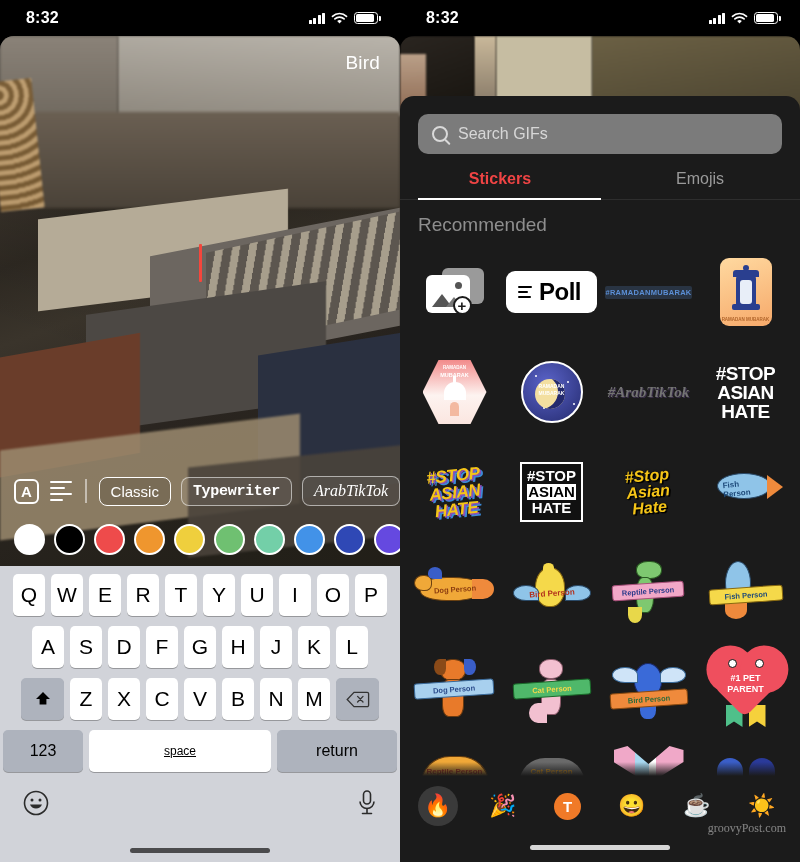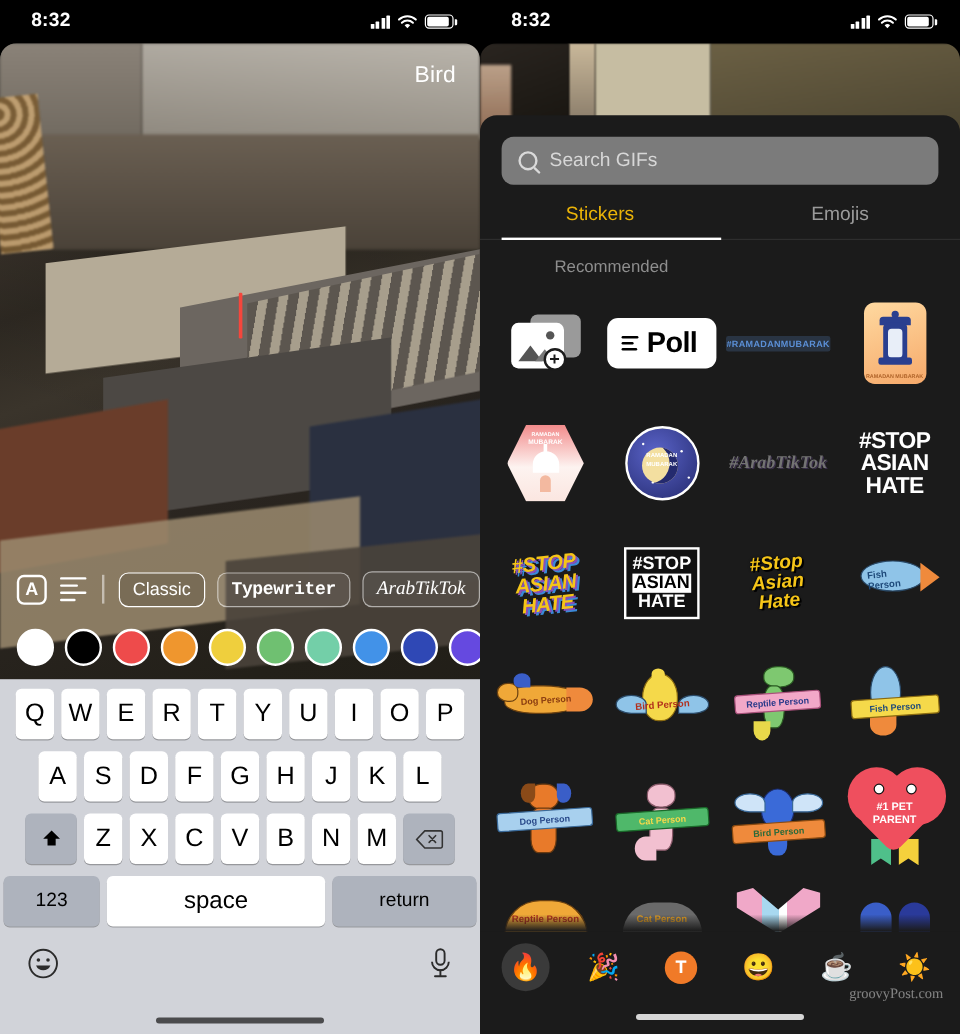--- a/index.html
+++ b/index.html
@@ -96,21 +96,21 @@
   
   .kb { position: absolute; left: 0; right: 0; bottom: 0; height: 296px; background: #d1d3d9; z-index: 20; padding-top: 8px; }
   .kb-row { display: flex; justify-content: center; gap: 6px; margin-bottom: 10px; }
   .key {
     background: #fff; border-radius: 5px; height: 42px; width: 32px;
     display: flex; align-items: center; justify-content: center;
     font-size: 21px; color: #000; box-shadow: 0 1px 0 rgba(0,0,0,.28); cursor: pointer;
   }
   .key.wide { width: 43px; background: #aeb3bd; }
   .key.num { width: 80px; background: #aeb3bd; font-size: 16px; }
-  .key.space { width: 182px; font-size: 20px; }
+  .key.space { width: 182px; font-size: 12px; text-decoration: underline; }
   .key.ret { width: 120px; background: #aeb3bd; font-size: 16px; }
   .kb-bottom { display: flex; align-items: center; justify-content: space-between; padding: 6px 22px 0; }
   .home-bar { position: absolute; bottom: 9px; left: 50%; transform: translateX(-50%); width: 140px; height: 5px; background: #4b4b4d; border-radius: 3px; }
 
   
   .bg-photo { position: absolute; top: 36px; left: 0; right: 0; height: 80px; border-radius: 14px 14px 0 0; overflow: hidden; }
   .bg-photo .b1 { position:absolute; left:0; top:0; width:74px; height:80px; background:linear-gradient(160deg,#2a2520,#17140f); filter:blur(1px);}
   .bg-photo .b2 { position:absolute; left:74px; top:0; width:22px; height:80px; background:linear-gradient(180deg,#c9b89a,#7d7060); filter:blur(1px);}
   .bg-photo .b3 { position:absolute; left:96px; top:0; width:96px; height:80px; background:#c6bda2; filter:blur(.8px);}
   .bg-photo .b4 { position:absolute; left:192px; top:0; width:210px; height:80px; background:linear-gradient(170deg,#6b6044,#4b4430); filter:blur(1px);}
@@ -123,25 +123,25 @@
   .search-box {
     margin: 18px 18px 0; height: 40px; background: #7b7b7b; border-radius: 10px;
     display: flex; align-items: center; gap: 10px; padding: 0 14px; cursor: text;
   }
   .search-box .mag { width: 16px; height: 16px; border: 2px solid #d9d9d9; border-radius: 50%; position: relative; flex: none; }
   .search-box .mag::after { content:""; position:absolute; right:-5px; bottom:-3px; width:7px; height:2px; background:#d9d9d9; transform:rotate(45deg); border-radius:1px; }
   .search-ph { color: #d7d7d7; font-size: 16px; }
 
   .tabs { display: flex; margin-top: 16px; position: relative; }
   .tab { flex: 1; text-align: center; padding-bottom: 12px; color: #9a9a9a; font-size: 16px; cursor: pointer; }
-  .tab.active { color: #eab308; font-weight: 400; }
+  .tab.active { color: #ef4444; font-weight: 700; }
   .tab-underline { position: absolute; bottom: 0; left: 18px; width: 183px; height: 2.5px; background: #fff; }
   .tab-track { position:absolute; bottom:0; left:0; right:0; height:1px; background:#2e2e2e; }
 
-  .sec-title { color: #8e8e8e; font-size: 14px; padding: 14px 0 6px 18px; margin-left: 44px; }
+  .sec-title { color: #8e8e8e; font-size: 19px; padding: 14px 0 6px 18px; }
   .grid { display: grid; grid-template-columns: repeat(4, 1fr); padding: 0 6px; }
   .cell { height: 100px; display: flex; align-items: center; justify-content: center; cursor: pointer; position: relative; }
   .cell.r6 { height: 48px; align-items: flex-start; overflow: hidden; }
 
   
   .st-photo { width: 58px; height: 48px; position: relative; }
   .st-photo .back { position:absolute; right:0; top:0; width:42px; height:36px; background:#9a9a9a; border-radius:6px; }
   .st-photo .front { position:absolute; left:0; top:7px; width:44px; height:38px; background:#fff; border-radius:6px; overflow:hidden; }
   .st-photo .mtn { position:absolute; left:6px; bottom:6px; width:0;height:0;border-left:10px solid transparent;border-right:10px solid transparent;border-bottom:13px solid #555;}
   .st-photo .mtn2{ position:absolute; left:20px; bottom:6px; width:0;height:0;border-left:8px solid transparent;border-right:8px solid transparent;border-bottom:10px solid #777;}

